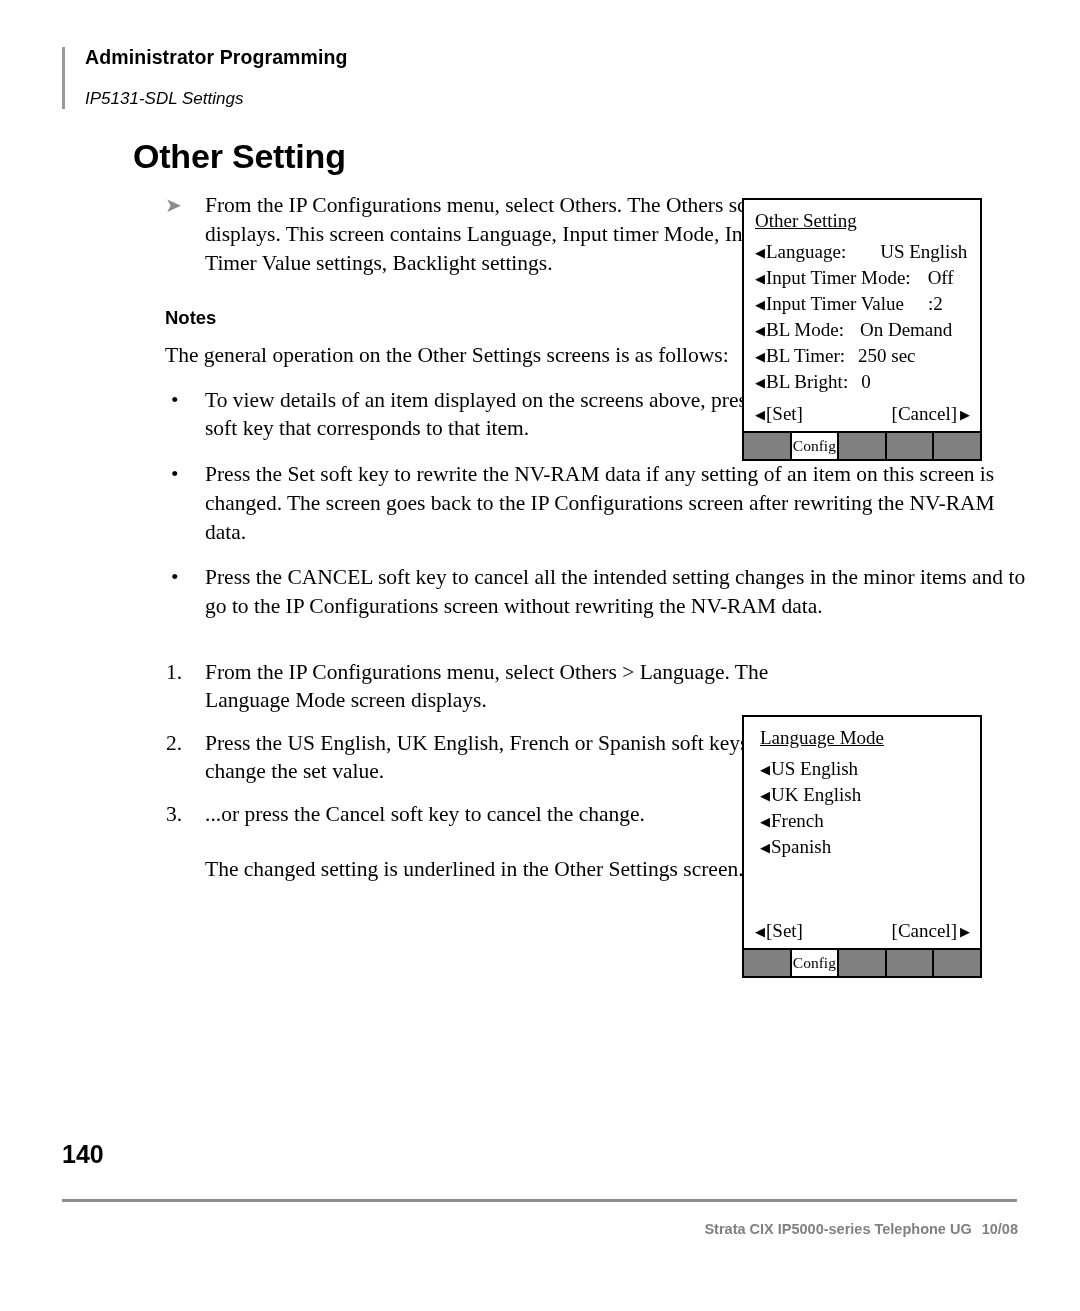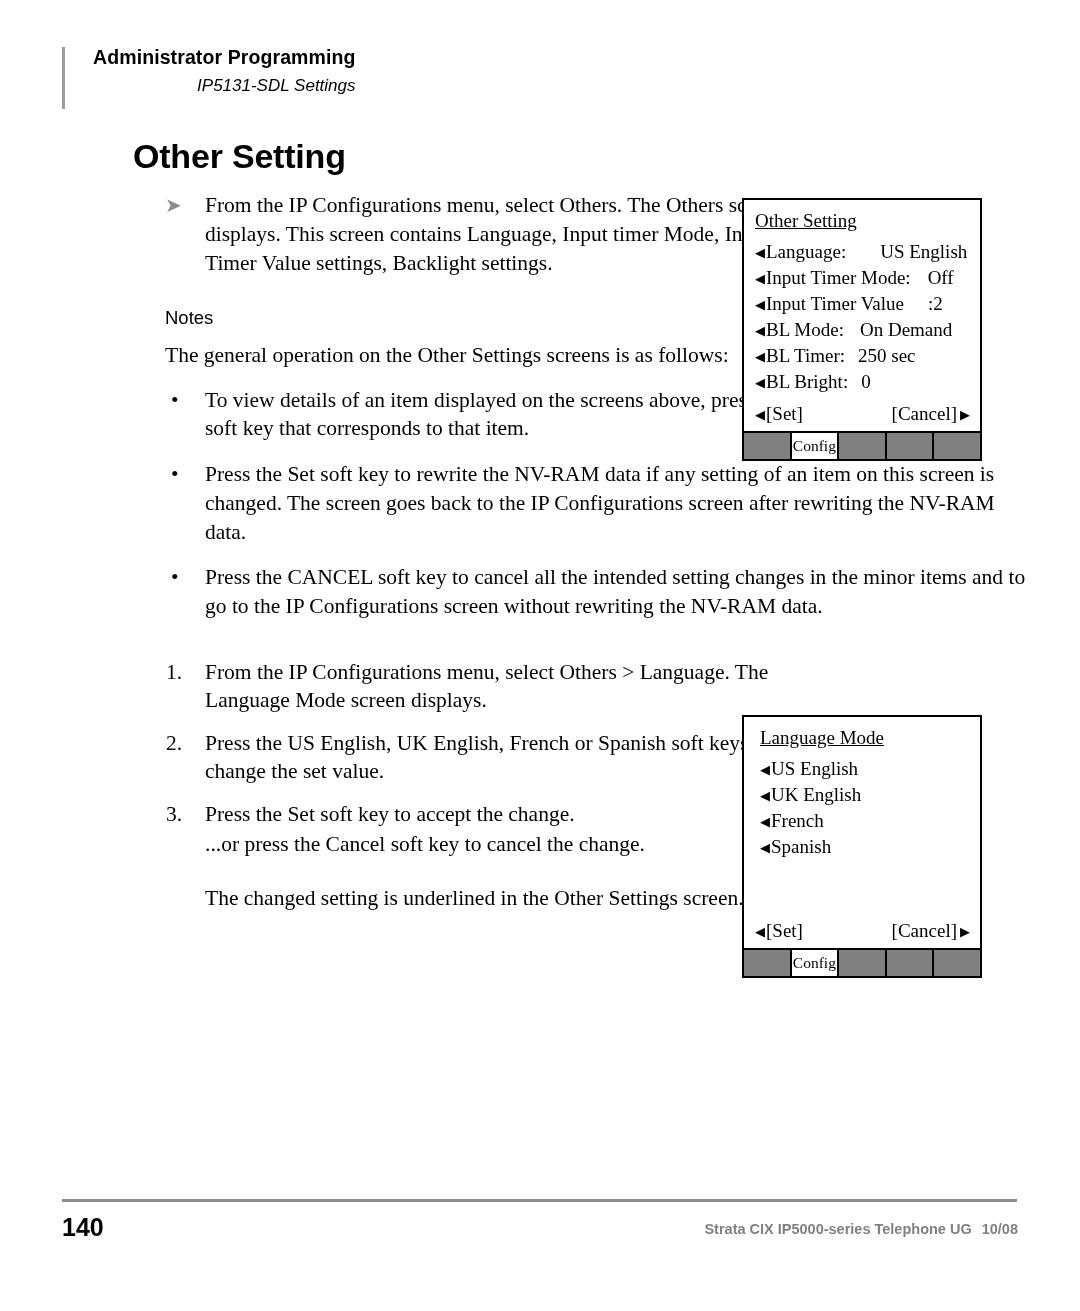--- a/index.html
+++ b/index.html
@@ -16,40 +16,39 @@
     color: #000000;
     overflow: hidden;
   }
 
   
   .header {
     position: absolute;
     left: 62px;
     top: 47px;
     height: 62px;
-    padding-left: 28px;
+    padding-left: 20px;
     border-left: 3px solid #9a9a9a;
     box-sizing: border-box;
-    text-align: right;
   }
   .header-title {
     font-family: "Liberation Sans", "DejaVu Sans", sans-serif;
     font-weight: bold;
     font-size: 19.5px;
     letter-spacing: 0.1px;
     line-height: 1.05;
     margin: 0;
     white-space: nowrap;
   }
   .header-subtitle {
     font-family: "Liberation Sans", "DejaVu Sans", sans-serif;
     font-style: italic;
     font-size: 17px;
     line-height: 1.05;
-    margin-top: 10px;
+    margin-top: 23px;
     white-space: nowrap;
   }
 
   
   .content {
     position: absolute;
     left: 133px;
     top: 138px;
     width: 862px;
   }
@@ -67,21 +66,21 @@
     font-family: "Liberation Sans", "DejaVu Sans", sans-serif;
     font-weight: bold;
     font-size: 21px;
     line-height: 1.1;
     margin: 0 0 10px 0;
     letter-spacing: -0.1px;
   }
 
   .notes-label {
     font-family: "Liberation Sans", "DejaVu Sans", sans-serif;
-    font-weight: normal;
+    font-weight: bold;
     font-size: 18.5px;
     margin: 0 0 12px 32px;
   }
 
   
   .narrow { width: 600px; }
   .wide   { width: 830px; }
 
   
   .arrow-item {
@@ -223,21 +222,21 @@
     position: absolute;
     left: 62px;
     top: 1199px;
     width: 955px;
     height: 3px;
     background: #8d8d8d;
   }
   .footer-page {
     position: absolute;
     left: 62px;
-    top: 1215px;
+    top: 1142px;
     font-family: "Liberation Sans", "DejaVu Sans", sans-serif;
     font-weight: bold;
     font-size: 25px;
     line-height: 1;
   }
   .footer-doc {
     position: absolute;
     right: 62px;
     top: 1222px;
     font-family: Liberation Sans, sans-serif;
@@ -297,21 +296,20 @@
       <span>From the IP Configurations menu, select Others &gt; Language. The Language Mode screen displays.</span>
     </div>
 
     <div class="num-item narrow">
       <span class="num-glyph">2.</span>
       <span>Press the US English, UK English, French or Spanish soft keys to change the set value.</span>
     </div>
 
     <div class="num-item narrow">
       <span class="num-glyph">3.</span>
-      <span>Press the Set soft key to accept the change.</span>
       <span class="num-subline">...or press the Cancel soft key to cancel the change.</span>
     </div>
 
     <div class="trailing-para">The changed setting is underlined in the Other Settings screen.</div>
 
   </div>
 
   <div class="lcd" style="left:742px; top:198px; width:240px;">
     <div class="lcd-body" style="height:235px;">
       <div class="lcd-title">Other Setting</div>

